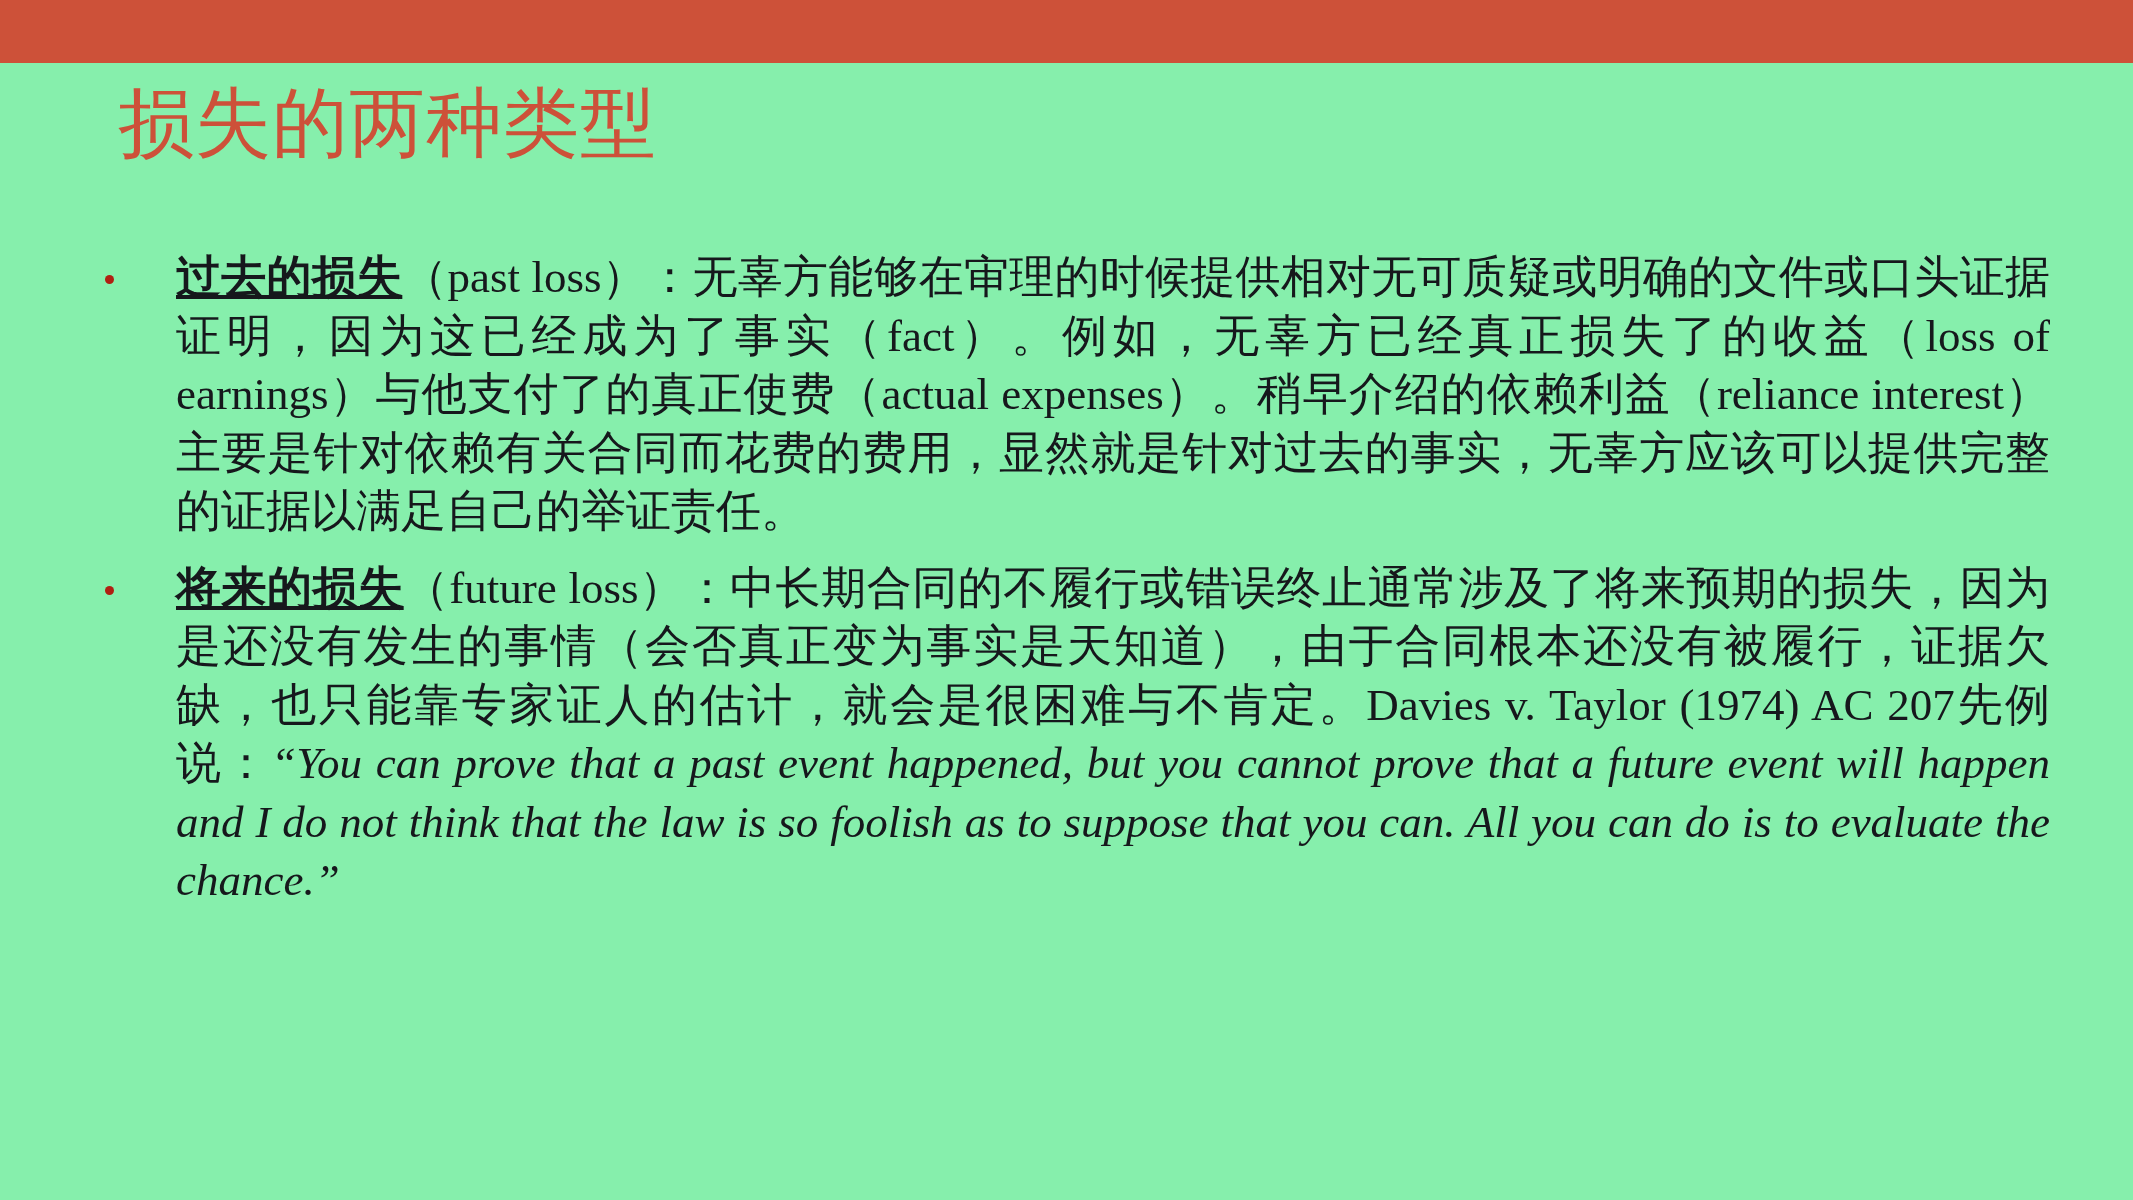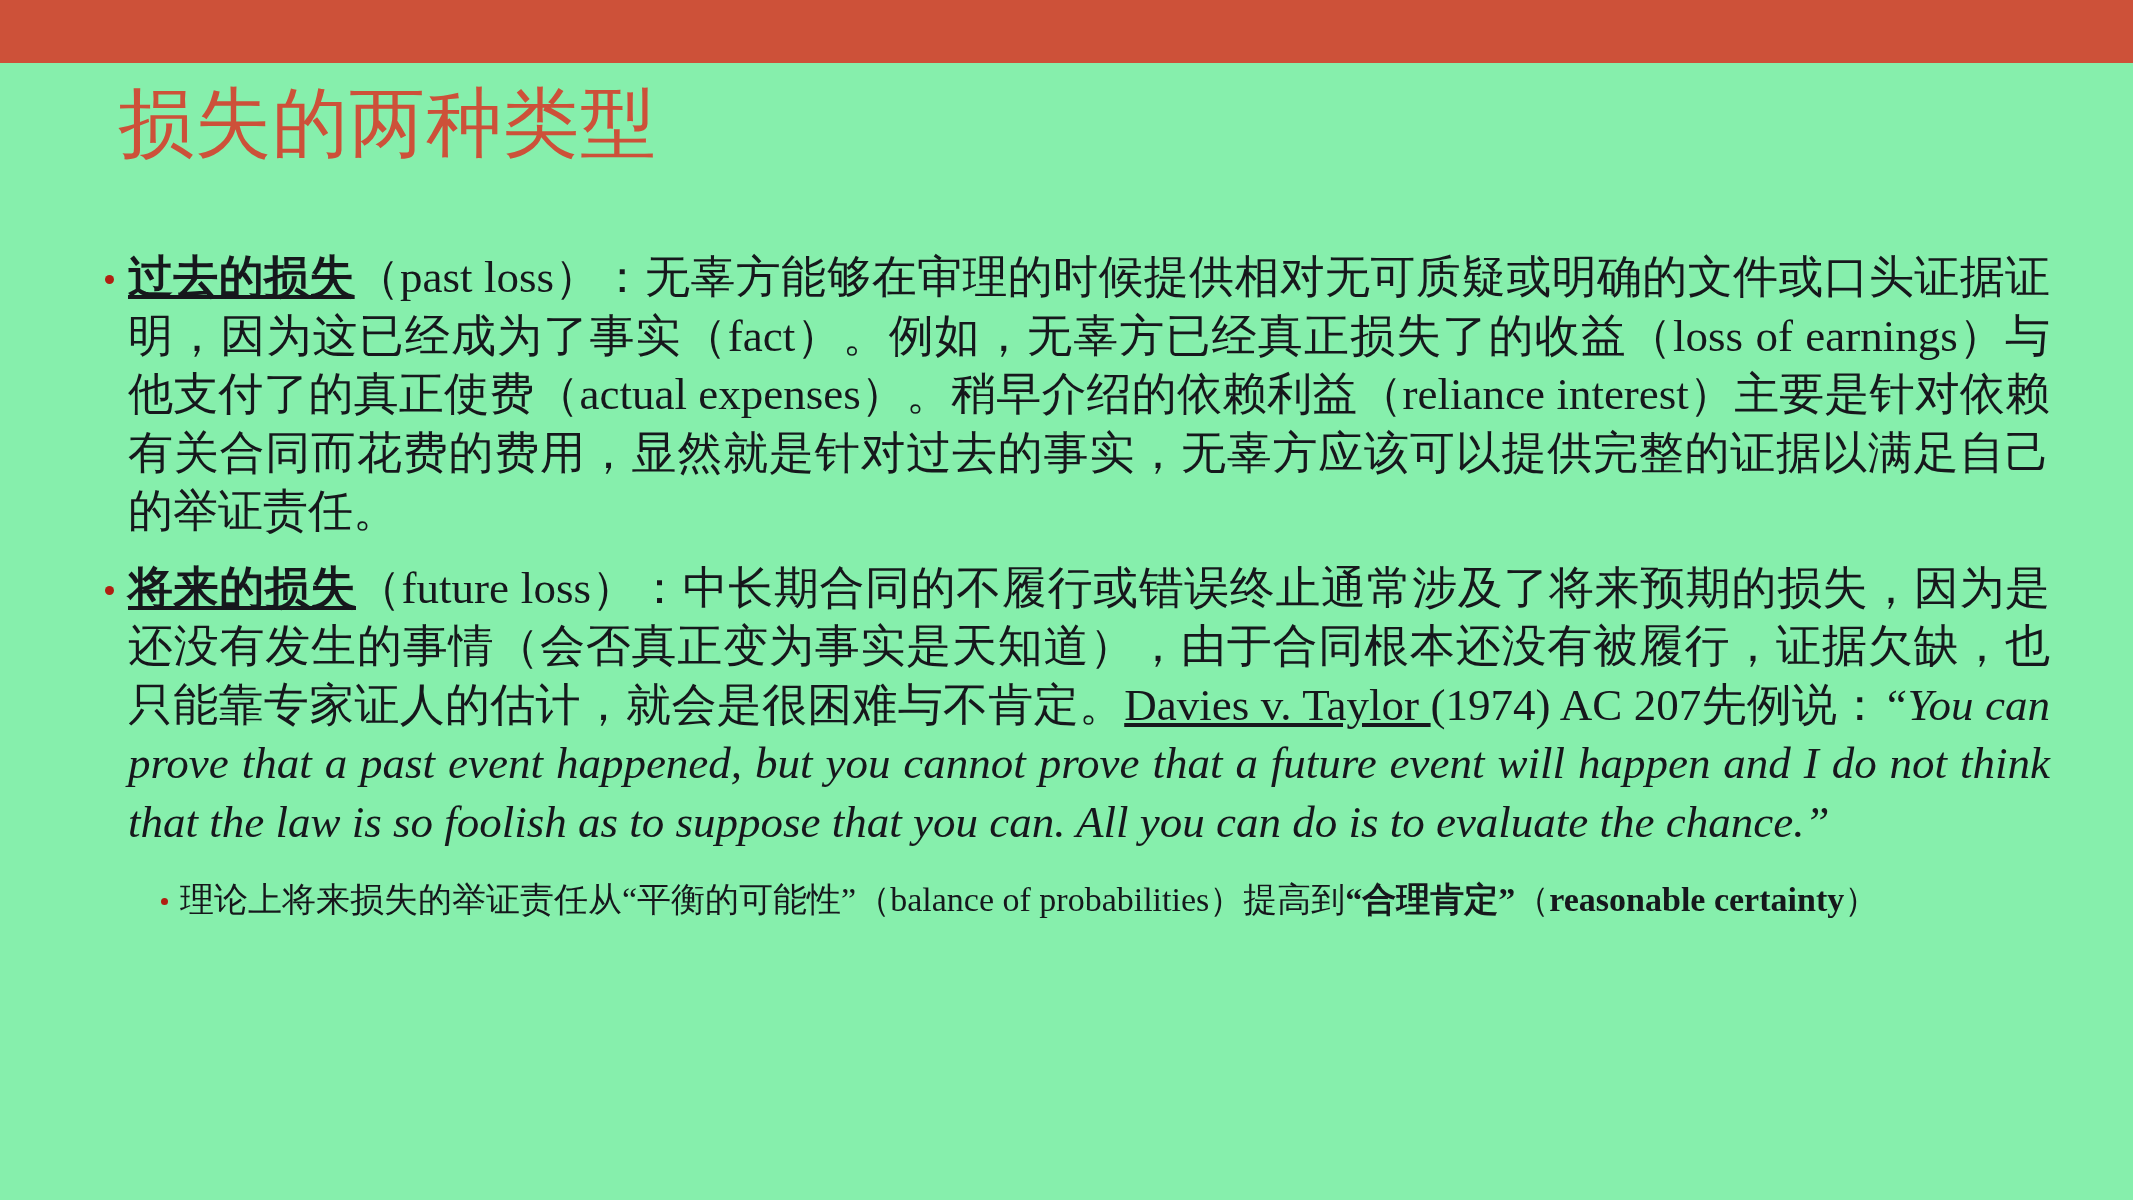--- a/index.html
+++ b/index.html
@@ -51,21 +51,21 @@
     left: 105px;
     top: 248px;
     width: 1945px;
   }
 
   .bullet-row {
     display: flex;
     align-items: flex-start;
     margin-bottom: 22px;
   }
-  .bullet-row.l1 { margin-bottom: 18px; }
+  .bullet-row.l1 { margin-bottom: 18px; gap: 48px; }
 
   .dot {
     flex: 0 0 auto;
     width: 9px;
     height: 9px;
     border-radius: 50%;
     background: #b01f12;
     margin-top: 27px;
     margin-right: 14px;
   }
@@ -91,21 +91,21 @@
     margin-left: 56px;
     margin-top: 26px;
   }
   .sub-level .bullet-text {
     font-size: 34px;
     line-height: 1.34;
   }
 
   
   .b   { font-weight: bold; }
-  .u   { text-decoration: underline; }
+  .u   { }
   .bu  { font-weight: bold; text-decoration: underline; }
   .i   { font-style: italic; }
   .bi  { font-weight: normal; font-style: italic; }
   .latin { font-family: "Liberation Serif", "DejaVu Serif", serif; }
 </style>
 </head>
 <body style="background: rgb(255, 255, 255);">
 
 <div class="slide">
 
@@ -118,19 +118,15 @@
     <div class="bullet-row l1">
       <span class="dot" style="background: rgb(176, 31, 18);"></span>
       <div class="bullet-text" style="color: rgb(22, 24, 28);"><span class="bu">过去的损失</span><span>（past loss）：无辜方能够在审理的时候提供相对无可质疑或明确的文件或口头证据证明，因为这已经成为了事实（fact）。例如，无辜方已经真正损失了的收益（loss of earnings）与他支付了的真正使费（actual expenses）。稍早介绍的依赖利益（reliance interest）主要是针对依赖有关合同而花费的费用，显然就是针对过去的事实，无辜方应该可以提供完整的证据以满足自己的举证责任。</span></div>
     </div>
 
     <div class="bullet-row l1">
       <span class="dot" style="background: rgb(176, 31, 18);"></span>
       <div class="bullet-text" style="color: rgb(22, 24, 28);"><span class="bu">将来的损失</span><span>（future loss）：中长期合同的不履行或错误终止通常涉及了将来预期的损失，因为是还没有发生的事情（会否真正变为事实是天知道），由于合同根本还没有被履行，证据欠缺，也只能靠专家证人的估计，就会是很困难与不肯定。</span><span class="u latin">Davies v. Taylor </span><span>(1974) AC 207先例说：</span><span class="i latin">“You can prove that a past event happened, but you cannot prove that  a future event will happen and I do not think that the law is so foolish as to suppose that you can. All you can do is </span><span class="bi latin">to evaluate the chance</span><span class="i latin">.”</span></div>
     </div>
 
-    <div class="bullet-row sub-level">
-      <span class="dot small" style="background: rgb(176, 31, 18);"></span>
-      <div class="bullet-text" style="color: rgb(22, 24, 28);"><span>理论上将来损失的举证责任从“平衡的可能性”（balance of probabilities）提高到</span><span class="b">“合理肯定”</span><span>（</span><span class="b latin">reasonable certainty</span><span>）</span></div>
-    </div>
 
   </div>
 </div>
 
 </body></html>

